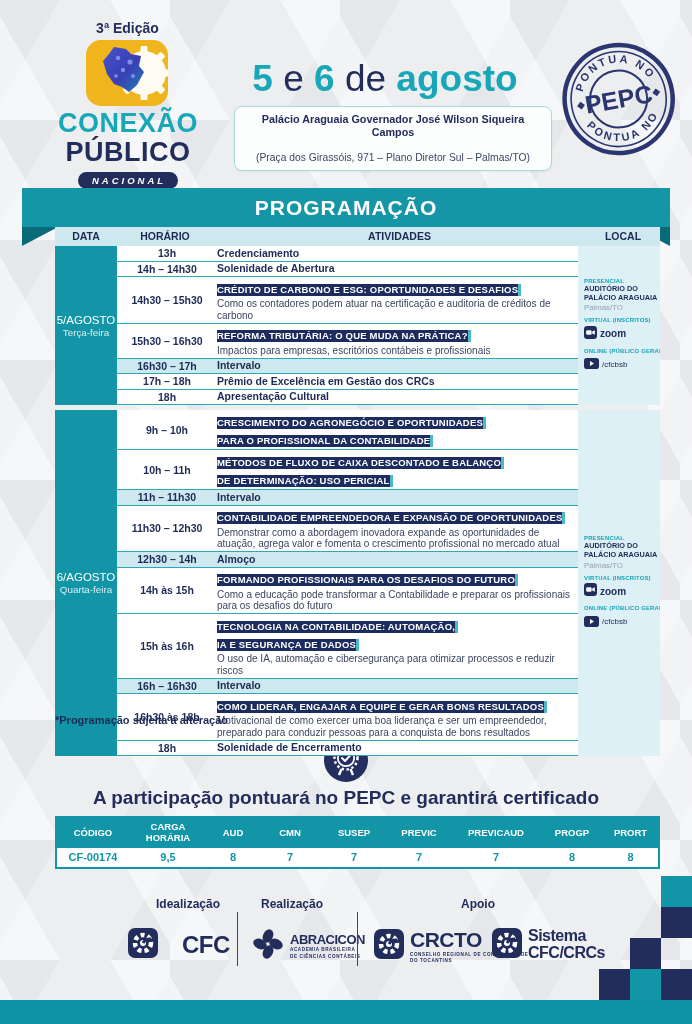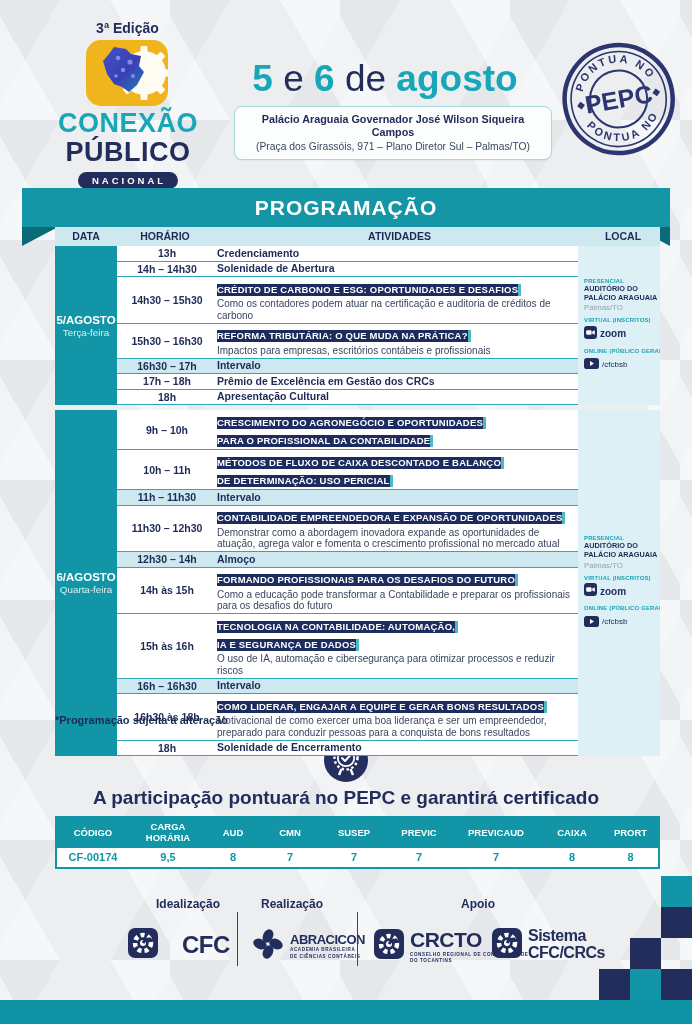--- a/index.html
+++ b/index.html
@@ -9,42 +9,42 @@
       linear-gradient(60deg, rgba(255,255,255,.5) 25%, rgba(0,0,0,0) 25% 75%, rgba(255,255,255,.5) 75%),
       linear-gradient(-60deg, rgba(210,213,218,.25) 25%, rgba(0,0,0,0) 25% 75%, rgba(210,213,218,.25) 75%);
     background-size:170px 120px;}
   
   .edition{position:absolute;left:55px;top:20px;width:145px;text-align:center;color:#232d5c;font-weight:800;font-size:14px;}
   .logo-mark{position:absolute;left:86px;top:40px;}
   .logo-text{position:absolute;left:50px;top:110px;width:156px;text-align:center;line-height:1;}
   .logo-text .l1{color:#18a7b8;font-size:27px;font-weight:800;letter-spacing:.5px;}
   .logo-text .l2{color:#232d5c;font-size:27px;font-weight:800;letter-spacing:.5px;margin-top:2px;}
   .logo-pill{display:inline-block;margin-top:6px;background:#232d5c;color:#fff;font-size:9.5px;font-weight:800;
-    letter-spacing:3px;padding:4px 12px 3px 14px;border-radius:10px;}
+    letter-spacing:3px;padding:4px 12px 3px 14px;border-radius:10px;font-style:italic;}
   .date-line{position:absolute;left:220px;top:58px;width:330px;text-align:center;font-size:37px;color:#232d5c;font-weight:400;}
   .date-line b{color:#18a7b8;font-weight:800;}
   .venue-box{position:absolute;left:234px;top:106px;width:300px;background:#fcfdfd;border:1px solid #a7d7e0;
     border-radius:8px;text-align:center;padding:6px 8px 7px;box-shadow:0 1px 2px rgba(0,0,0,.05);}
   .venue-box .vname{color:#232d5c;font-weight:800;font-size:10.8px;line-height:1.25;}
-  .venue-box .vaddr{color:#3c4763;font-size:10.3px;margin-top:1px;}
+  .venue-box .vaddr{color:#3c4763;font-size:10.3px;margin-top:12px;}
   .stamp{position:absolute;left:560px;top:40px;transform:rotate(-10deg);}
   
   .ribbon{position:absolute;left:22px;top:188px;width:648px;height:39px;background:#1596a7;color:#fff;
     font-weight:800;font-size:21px;letter-spacing:1px;text-align:center;line-height:39px;z-index:3;}
   .fold{position:absolute;top:227px;width:0;height:0;z-index:1;}
   .fold.left{left:22px;border-top:19px solid #0a6b78;border-left:36px solid transparent;transform:scaleX(-1);}
   .fold.right{left:634px;border-top:19px solid #0a6b78;border-right:36px solid transparent;transform:scaleX(-1);}
   .cols-head{position:absolute;left:55px;top:227px;width:605px;height:19px;background:#cde9ef;display:flex;z-index:2;}
   .cols-head div{color:#1d2a56;font-weight:800;font-size:10.5px;line-height:19px;text-align:center;}
   .ch-data{width:62px;} .ch-time{width:96px;} .ch-act{flex:1;} .ch-local{width:74px;}
   .schedule{position:absolute;left:55px;top:246px;width:605px;z-index:2;}
   .day-block{display:flex;margin-bottom:5px;}
   .day-cell{width:62px;background:#1295a6;color:#fff;display:flex;flex-direction:column;justify-content:center;
     align-items:center;text-align:center;flex-shrink:0;}
-  .day-cell .dd{font-weight:700;font-size:11.5px;}
+  .day-cell .dd{font-weight:400;font-size:11.5px;}
   .day-cell .dw{font-size:9.8px;color:rgba(255,255,255,.85);margin-top:1px;}
   .rows-col{flex:1;background:#fff;}
   .prow{display:flex;border-bottom:1.5px solid #2ba8ba;}
   .prow:last-child{border-bottom:1.5px solid #2ba8ba;}
   .prow.break{background:#cde9ef;}
   .ptime{width:96px;flex-shrink:0;display:flex;align-items:center;justify-content:center;
     color:#1d2a56;font-weight:800;font-size:10.5px;text-align:center;padding:1px 2px;}
   .pact{flex:1;padding:1.5px 8px 1.5px 0;display:flex;flex-direction:column;justify-content:center;align-items:flex-start;}
   .ptitle{color:#1d2a56;font-weight:800;font-size:10.5px;line-height:11.5px;}
   .badge-line{display:inline-block;background:#1d2c5e;color:#fff;font-weight:800;font-size:9.5px;line-height:10px;
@@ -356,21 +356,21 @@
   <div class="cert-title">A participação pontuará no PEPC e garantirá certificado</div>
   <div class="cert-table">
     <div class="cert-head" id="certHead">
         <div>CÓDIGO</div>
         <div>CARGA HORÁRIA</div>
         <div>AUD</div>
         <div>CMN</div>
         <div>SUSEP</div>
         <div>PREVIC</div>
         <div>PREVICAUD</div>
-        <div>CAIXA</div>
+        <div>PROGP</div>
         <div>PRORT</div>
       </div>
     <div class="cert-vals" id="certVals">
         <div>CF-00174</div>
         <div>9,5</div>
         <div>8</div>
         <div>7</div>
         <div>7</div>
         <div>7</div>
         <div>7</div>

